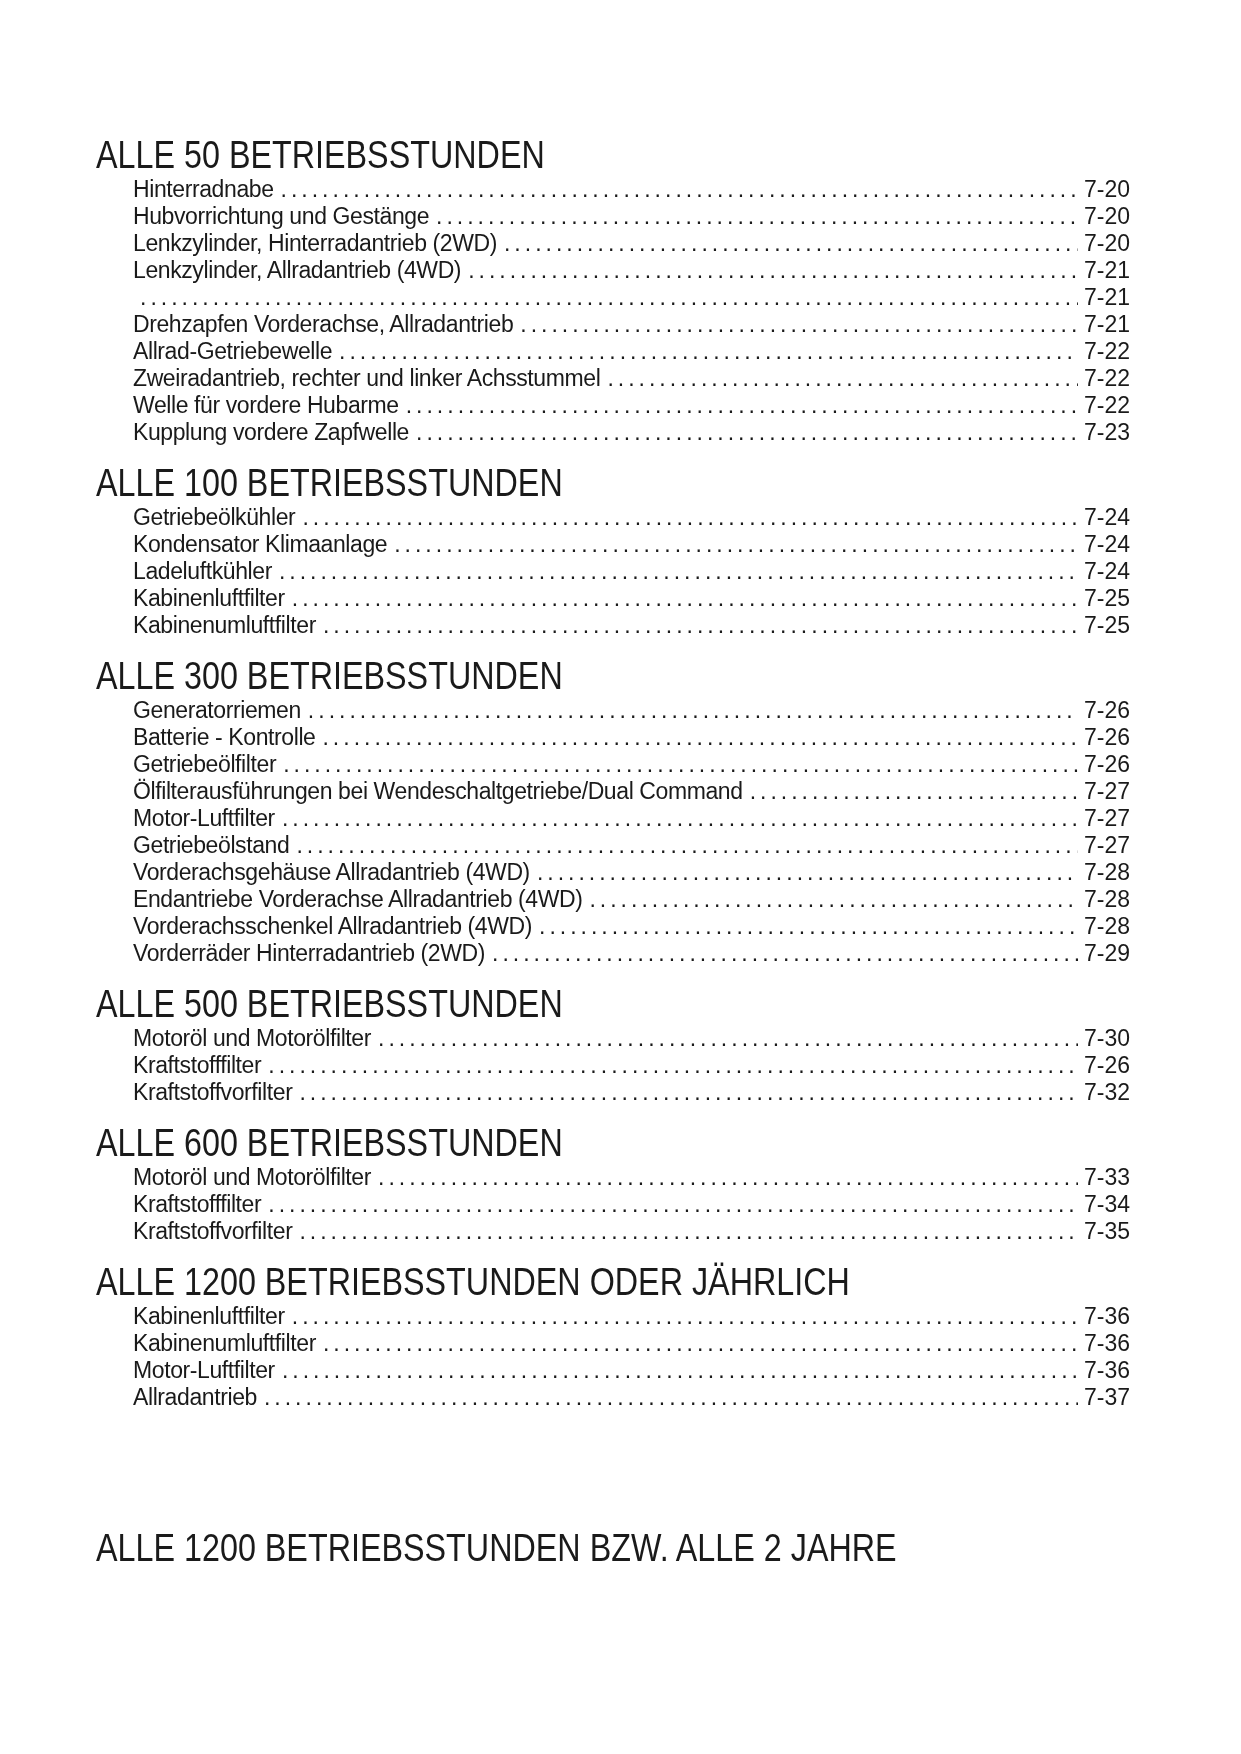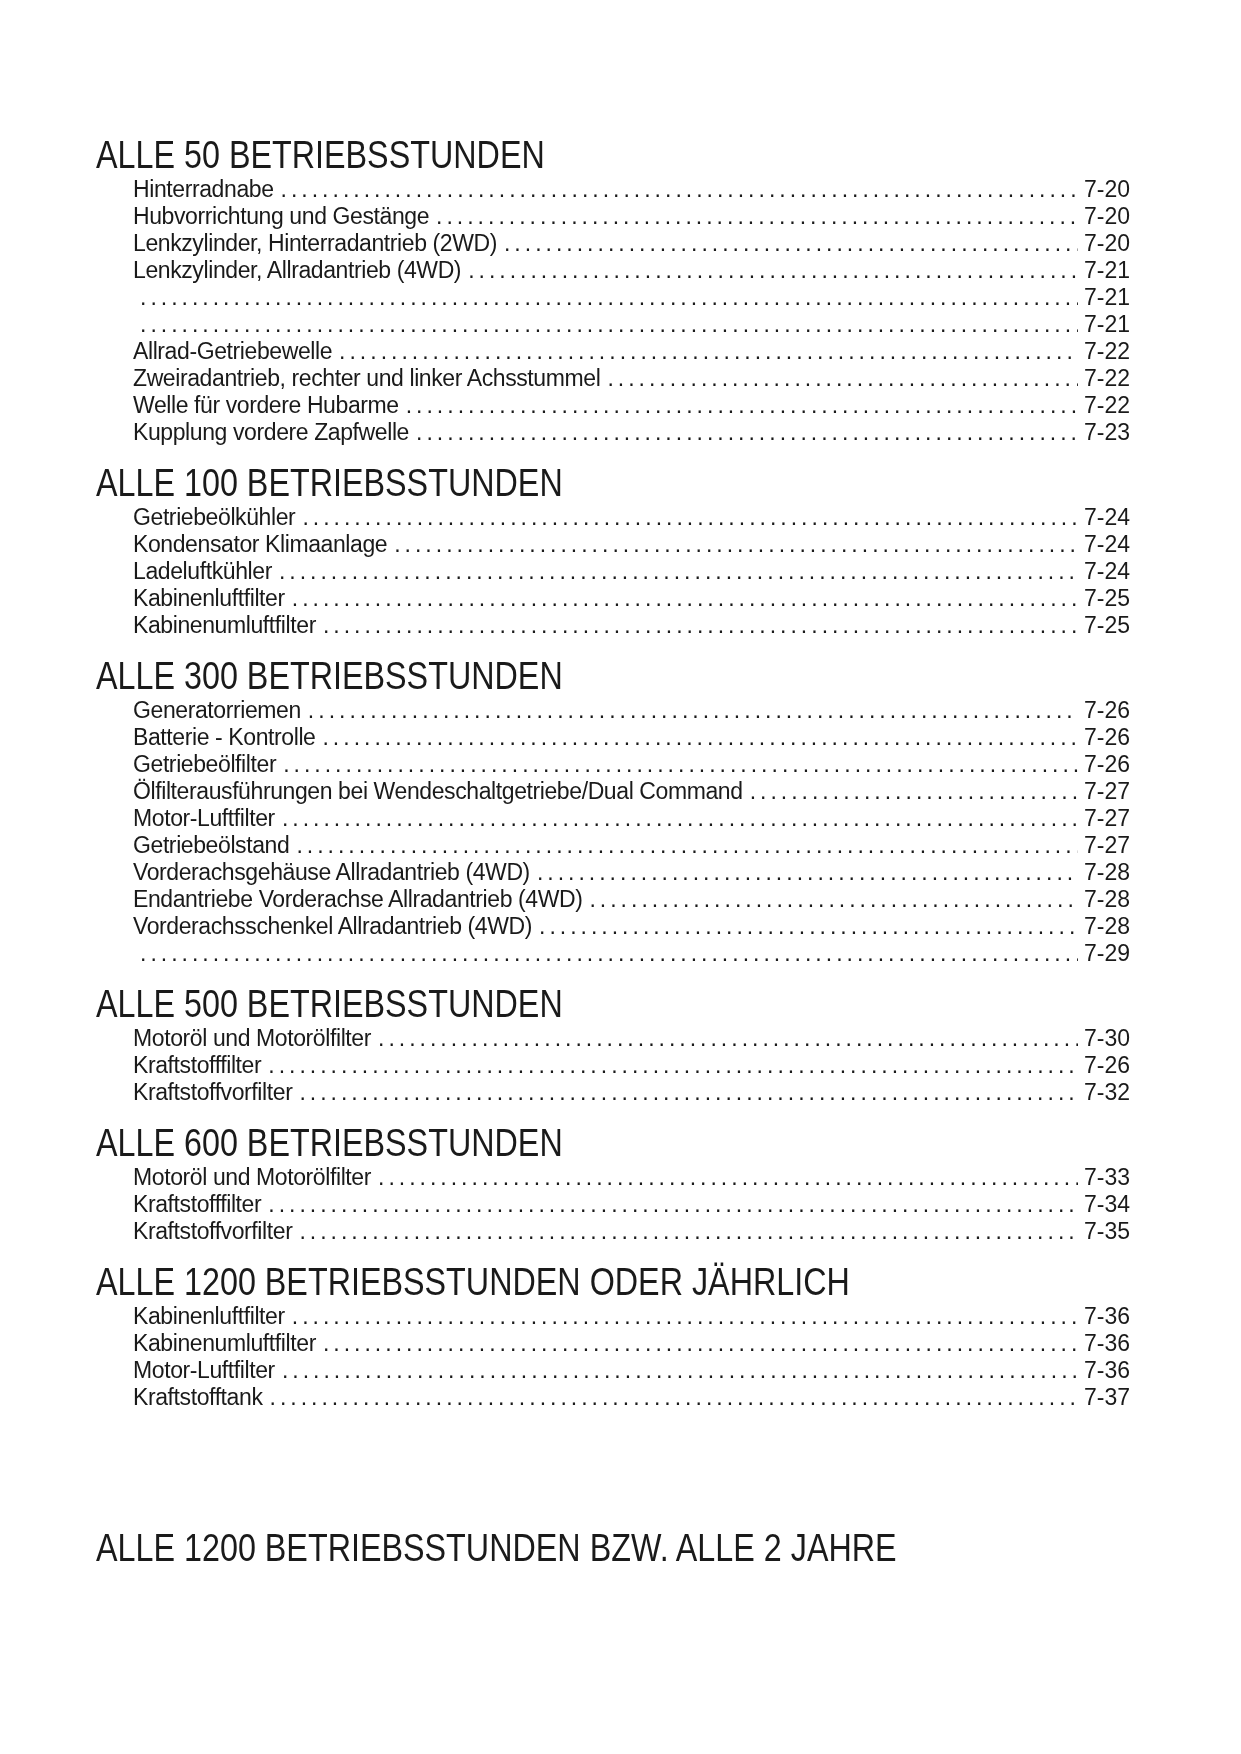--- a/index.html
+++ b/index.html
@@ -102,20 +102,21 @@
     <span class="leader" aria-hidden="true">........................................................................................................................................................................................................</span>
     <span class="pagenum">7-21</span>
   </div>
 
   <div class="entry-row">
     <span class="leader" aria-hidden="true">........................................................................................................................................................................................................</span>
     <span class="pagenum">7-21</span>
   </div>
 
   <div class="entry-row">
+    <span class="label">Drehzapfen Vorderachse, Allradantrieb</span>
     <span class="leader" aria-hidden="true">........................................................................................................................................................................................................</span>
     <span class="pagenum">7-21</span>
   </div>
 
   <div class="entry-row">
     <span class="label">Allrad-Getriebewelle</span>
     <span class="leader" aria-hidden="true">........................................................................................................................................................................................................</span>
     <span class="pagenum">7-22</span>
   </div>
 
@@ -225,20 +226,21 @@
     <span class="pagenum">7-28</span>
   </div>
 
   <div class="entry-row">
     <span class="label">Vorderachsschenkel Allradantrieb (4WD)</span>
     <span class="leader" aria-hidden="true">........................................................................................................................................................................................................</span>
     <span class="pagenum">7-28</span>
   </div>
 
   <div class="entry-row">
+    <span class="label">Vorderräder Hinterradantrieb (2WD)</span>
     <span class="leader" aria-hidden="true">........................................................................................................................................................................................................</span>
     <span class="pagenum">7-29</span>
   </div>
 </div>
   </section>
 
   <section class="section">
     <h2 class="section-title">ALLE 500 BETRIEBSSTUNDEN</h2>
     <div class="entries">
   <div class="entry-row">
@@ -299,21 +301,21 @@
     <span class="pagenum">7-36</span>
   </div>
 
   <div class="entry-row">
     <span class="label">Motor-Luftfilter</span>
     <span class="leader" aria-hidden="true">........................................................................................................................................................................................................</span>
     <span class="pagenum">7-36</span>
   </div>
 
   <div class="entry-row">
-    <span class="label">Kraftstofftank</span>
+    <span class="label">Allradantrieb</span>
     <span class="leader" aria-hidden="true">........................................................................................................................................................................................................</span>
     <span class="pagenum">7-37</span>
   </div>
 </div>
   </section>
 
   <section class="section">
     <h2 class="section-title">ALLE 1200 BETRIEBSSTUNDEN BZW. ALLE 2 JAHRE</h2>
     <div class="entries"></div>
   </section>

